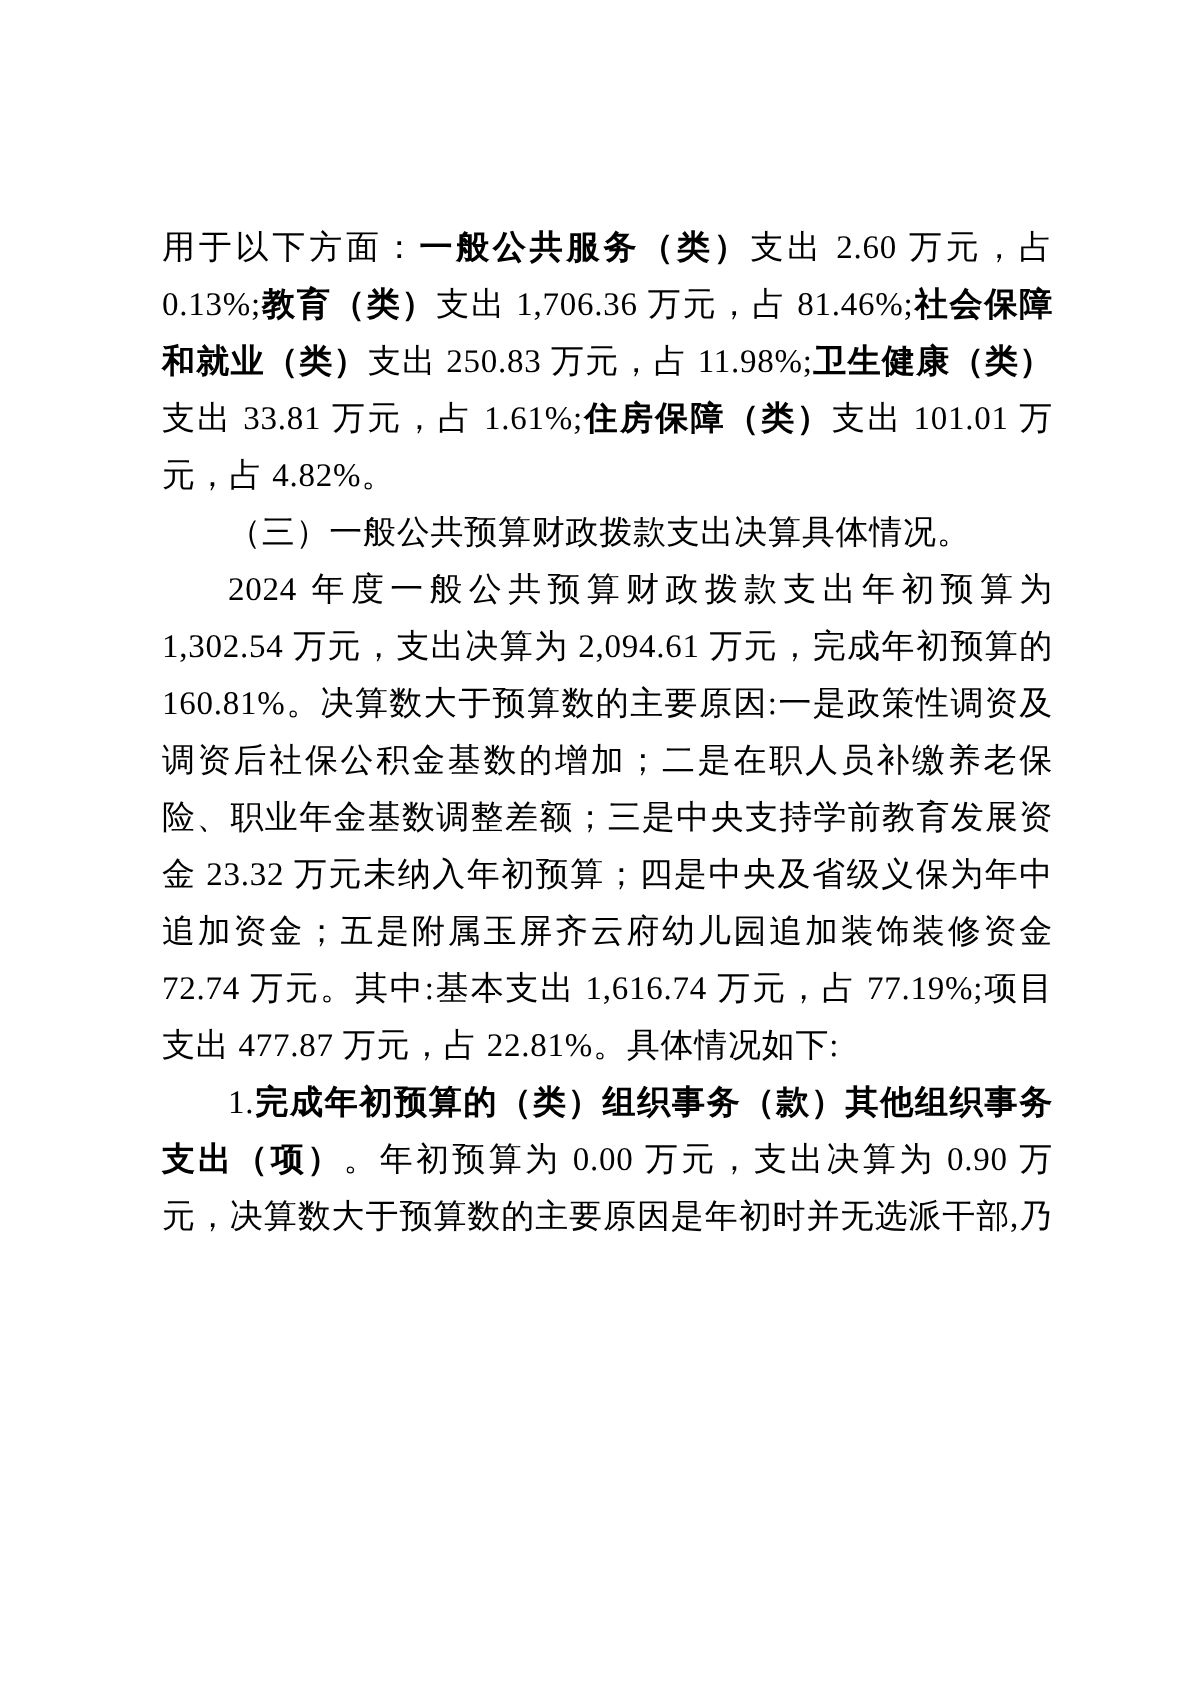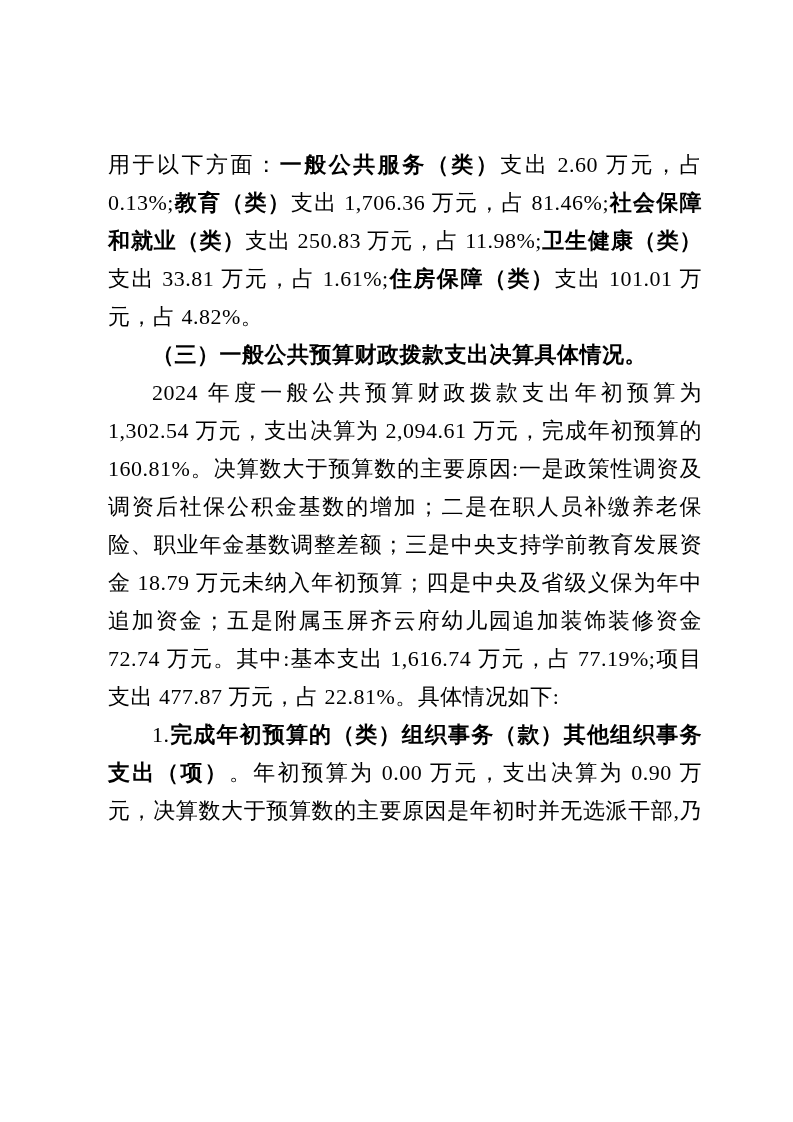--- a/index.html
+++ b/index.html
@@ -28,21 +28,21 @@
     letter-spacing: 0.5px;
   }
   .para {
     margin: 0;
     padding: 0;
   }
   .para.indent {
     text-indent: 44px;
   }
   .para.heading .run {
-    font-weight: bold;
+    font-weight: normal;
   }
   .run.bold {
     font-weight: bold;
   }
   .footer {
     position: absolute;
     top: 990px;
     right: 101px;
     font-size: 20px;
     line-height: 22px;
@@ -50,17 +50,17 @@
     color: #000000;
   }
 </style>
 </head>
 <body>
 
 <div class="page">
   <div class="content">
       <p class="para"><span class="run">用于以下方面：</span><span class="run bold">一般公共服务（类）</span><span class="run">支出 2.60 万元，占 0.13%;</span><span class="run bold">教育（类）</span><span class="run">支出 1,706.36 万元，占 81.46%;</span><span class="run bold">社会保障和就业（类）</span><span class="run">支出 250.83 万元，占 11.98%;</span><span class="run bold">卫生健康（类）</span><span class="run">支出 33.81 万元，占 1.61%;</span><span class="run bold">住房保障（类）</span><span class="run">支出 101.01 万元，占 4.82%。</span></p>
       <p class="para indent heading"><span class="run bold">（三）一般公共预算财政拨款支出决算具体情况。</span></p>
-      <p class="para indent"><span class="run">2024 年度一般公共预算财政拨款支出年初预算为 1,302.54 万元，支出决算为 2,094.61 万元，完成年初预算的 160.81%。决算数大于预算数的主要原因:一是政策性调资及调资后社保公积金基数的增加；二是在职人员补缴养老保险、职业年金基数调整差额；三是中央支持学前教育发展资金 18.79 万元未纳入年初预算；四是中央及省级义保为年中追加资金；五是附属玉屏齐云府幼儿园追加装饰装修资金 72.74 万元。其中:基本支出 1,616.74 万元，占 77.19%;项目支出 477.87 万元，占 22.81%。具体情况如下:</span></p>
+      <p class="para indent"><span class="run">2024 年度一般公共预算财政拨款支出年初预算为 1,302.54 万元，支出决算为 2,094.61 万元，完成年初预算的 160.81%。决算数大于预算数的主要原因:一是政策性调资及调资后社保公积金基数的增加；二是在职人员补缴养老保险、职业年金基数调整差额；三是中央支持学前教育发展资金 23.32 万元未纳入年初预算；四是中央及省级义保为年中追加资金；五是附属玉屏齐云府幼儿园追加装饰装修资金 72.74 万元。其中:基本支出 1,616.74 万元，占 77.19%;项目支出 477.87 万元，占 22.81%。具体情况如下:</span></p>
       <p class="para indent"><span class="run">1.</span><span class="run bold">完成年初预算的（类）组织事务（款）其他组织事务支出（项）</span><span class="run">。年初预算为 0.00 万元，支出决算为 0.90 万元，决算数大于预算数的主要原因是年初时并无选派干部,乃下半年产生，故年中追加资金。</span></p>
     </div>
   <div class="footer">–17–</div>
 </div>
 
 </body></html>

